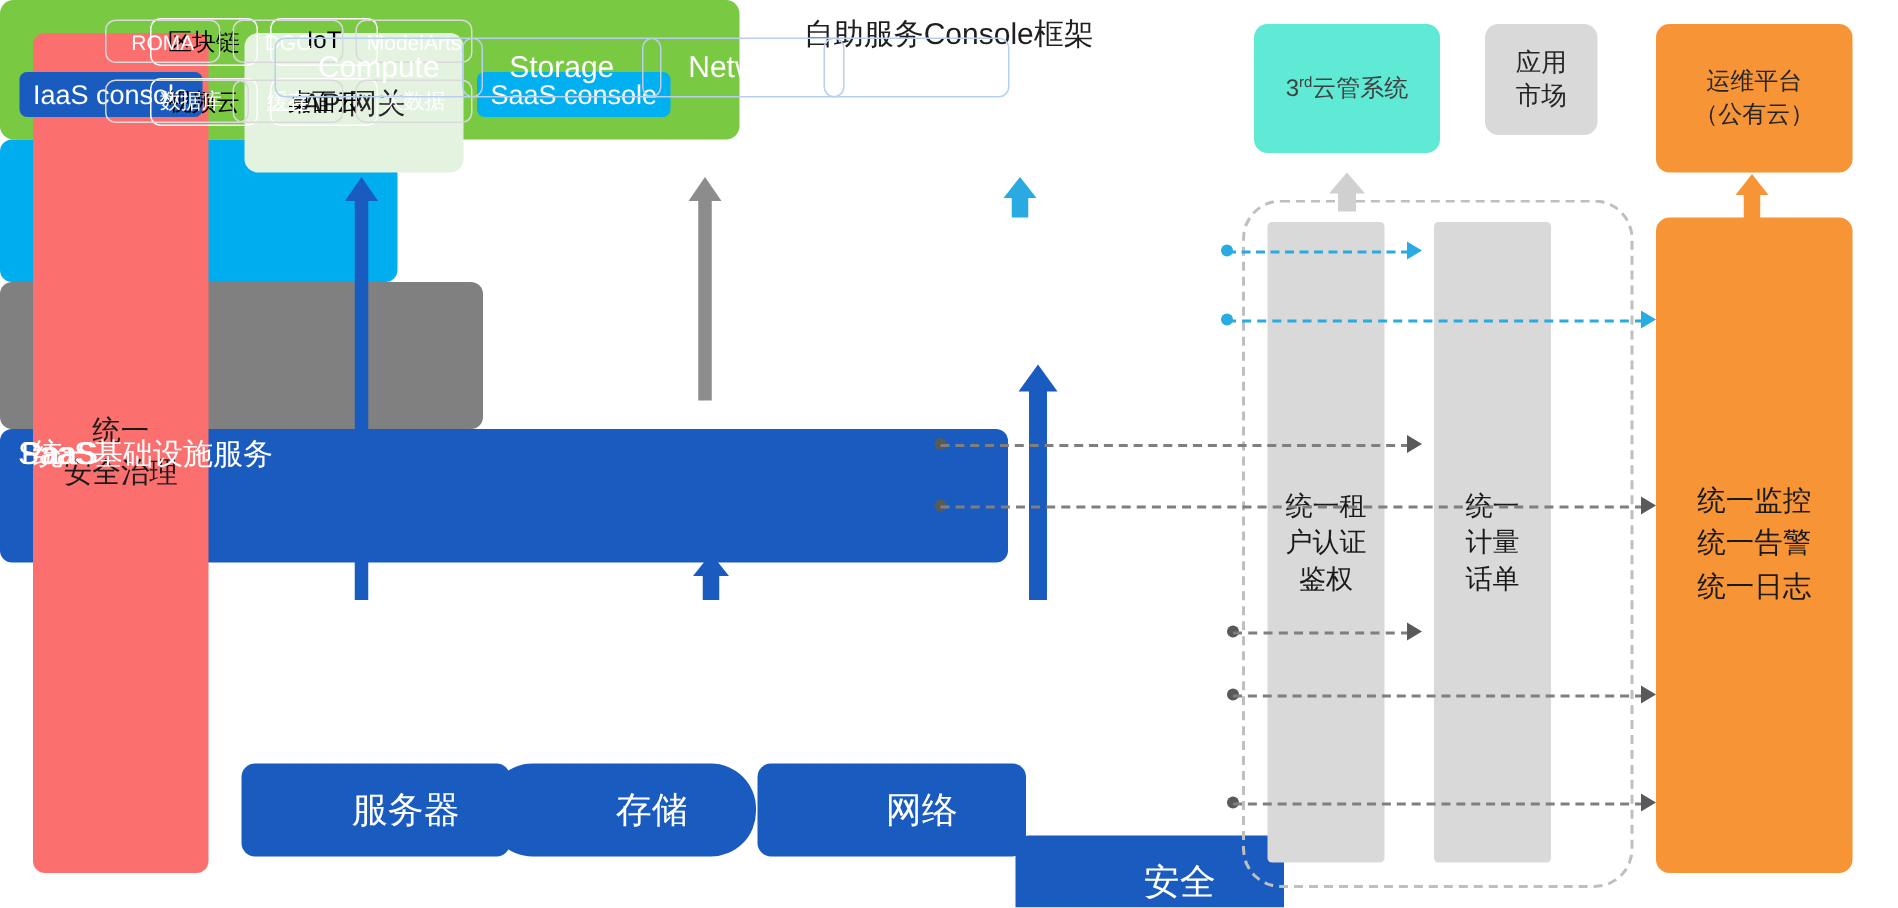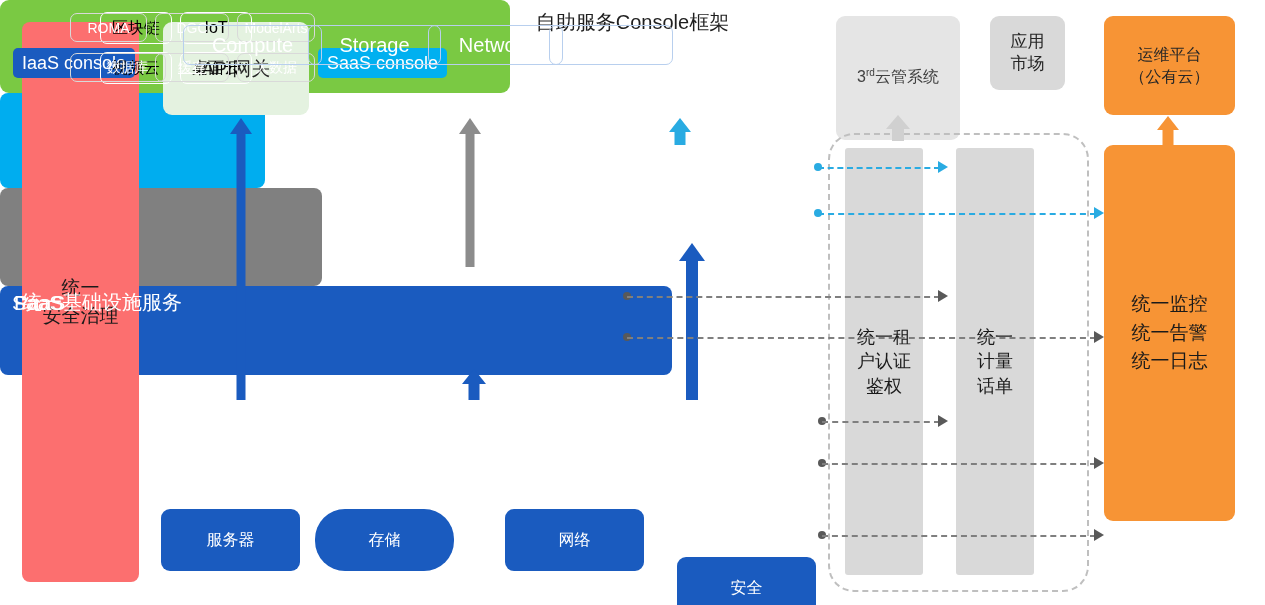--- a/index.html
+++ b/index.html
@@ -29,53 +29,52 @@
     left:163px;top:22px;width:146px;height:93px;
     background:#e4f2e0;border-radius:9px;
     color:#262626;font-size:19px;
   }
 
   
   .console-frame{
     left:325px;top:22px;width:493px;height:93px;
     background:#7ac943;border-radius:9px;
     display:block;
-    padding-left:17px;
   }
   .console-title{
     position:absolute;left:0;right:0;top:9px;
     text-align:center;color:#1f1f1f;font-size:20px;
   }
   .console-pill{
     position:absolute;top:48px;height:30px;
     border-radius:5px;display:flex;align-items:center;justify-content:center;
     color:#ffffff;font-size:18px;white-space:nowrap;padding:0 9px;
   }
   .pill-iaas{left:13px;background:#1a5bbf;}
   .pill-paas{left:167px;background:#8c8c8c;}
   .pill-saas{left:318px;background:#00b0f0;}
 
   
   .cloudmgmt{
-    left:836px;top:16px;width:124px;height:124px;
-    background:#e5e5e5;border-radius:9px;color:#404040;font-size:16px;
+    left:836px;top:16px;width:124px;height:86px;
+    background:#5eead4;border-radius:9px;color:#404040;font-size:16px;
   }
   .cloudmgmt sup{font-size:10px;vertical-align:super;}
   .appmarket{
     left:990px;top:16px;width:75px;height:74px;
     background:#d9d9d9;border-radius:9px;color:#262626;font-size:17px;line-height:1.3;
   }
 
   
   .ops-top{
     left:1104px;top:16px;width:131px;height:99px;
     background:#f79435;border-radius:9px;color:#262626;font-size:16px;line-height:1.35;
   }
   .ops-panel{
-    left:1104px;top:145px;width:131px;height:376px;
+    left:1104px;top:145px;width:131px;height:437px;
     background:#f79435;border-radius:9px;color:#1a1a1a;font-size:19px;line-height:1.5;
   }
 
   
   .saas{
     left:553px;top:145px;width:265px;height:95px;
     background:#00adef;border-radius:8px;display:block;
   }
   .saas-label{
     position:absolute;left:12px;top:0;height:100%;
@@ -116,21 +115,21 @@
     border:1.6px solid #b8cfee;border-radius:7px;
     display:flex;align-items:center;justify-content:center;color:#ffffff;font-size:20px;
     background:transparent;white-space:nowrap;padding:0 12px;
   }
 
   
   .bottom-box{
     position:absolute;top:509px;height:62px;width:139px;
     background:#1a5bbf;border-radius:9px;
     display:flex;align-items:center;justify-content:center;
-    color:#ffffff;font-size:16px;
+    color:#ffffff;font-size:24px;padding-left:40px;
   }
 
   
   .dash-container{
     position:absolute;left:828px;top:133px;width:257px;height:455px;
     border:2px dashed #bfbfbf;border-radius:26px;background:transparent;
   }
   .graybar{
     position:absolute;width:78px;background:#d9d9d9;border-radius:3px;
     display:flex;align-items:center;justify-content:center;text-align:center;
@@ -219,21 +218,21 @@
 
   <div class="infra">
     <div class="infra-label">统一基础设施服务</div>
     <div class="infra-pill" style="left:183px;width:113px;">Compute</div>
     <div class="infra-pill" style="left:308px;width:107px;">Storage</div>
     <div class="infra-pill" style="left:428px;width:109px;">Network</div>
     <div class="infra-pill" style="left:549px;width:98px;">CCE</div>
   </div>
 
   <div class="bottom-box" style="left:161px;">服务器</div>
-  <div class="bottom-box" style="left:315px;border-radius:30px;">存储</div>
+  <div class="bottom-box" style="left:325px;border-radius:30px;">存储</div>
   <div class="bottom-box" style="left:505px;">网络</div>
   <div class="bottom-box" style="left:677px;margin-top:48px;">安全</div>
 
   <div class="dash-container"></div>
 
   <div class="graybar bar-auth">
     <span style="white-space:pre-line">统一租
 户认证
 鉴权</span>
   </div>

